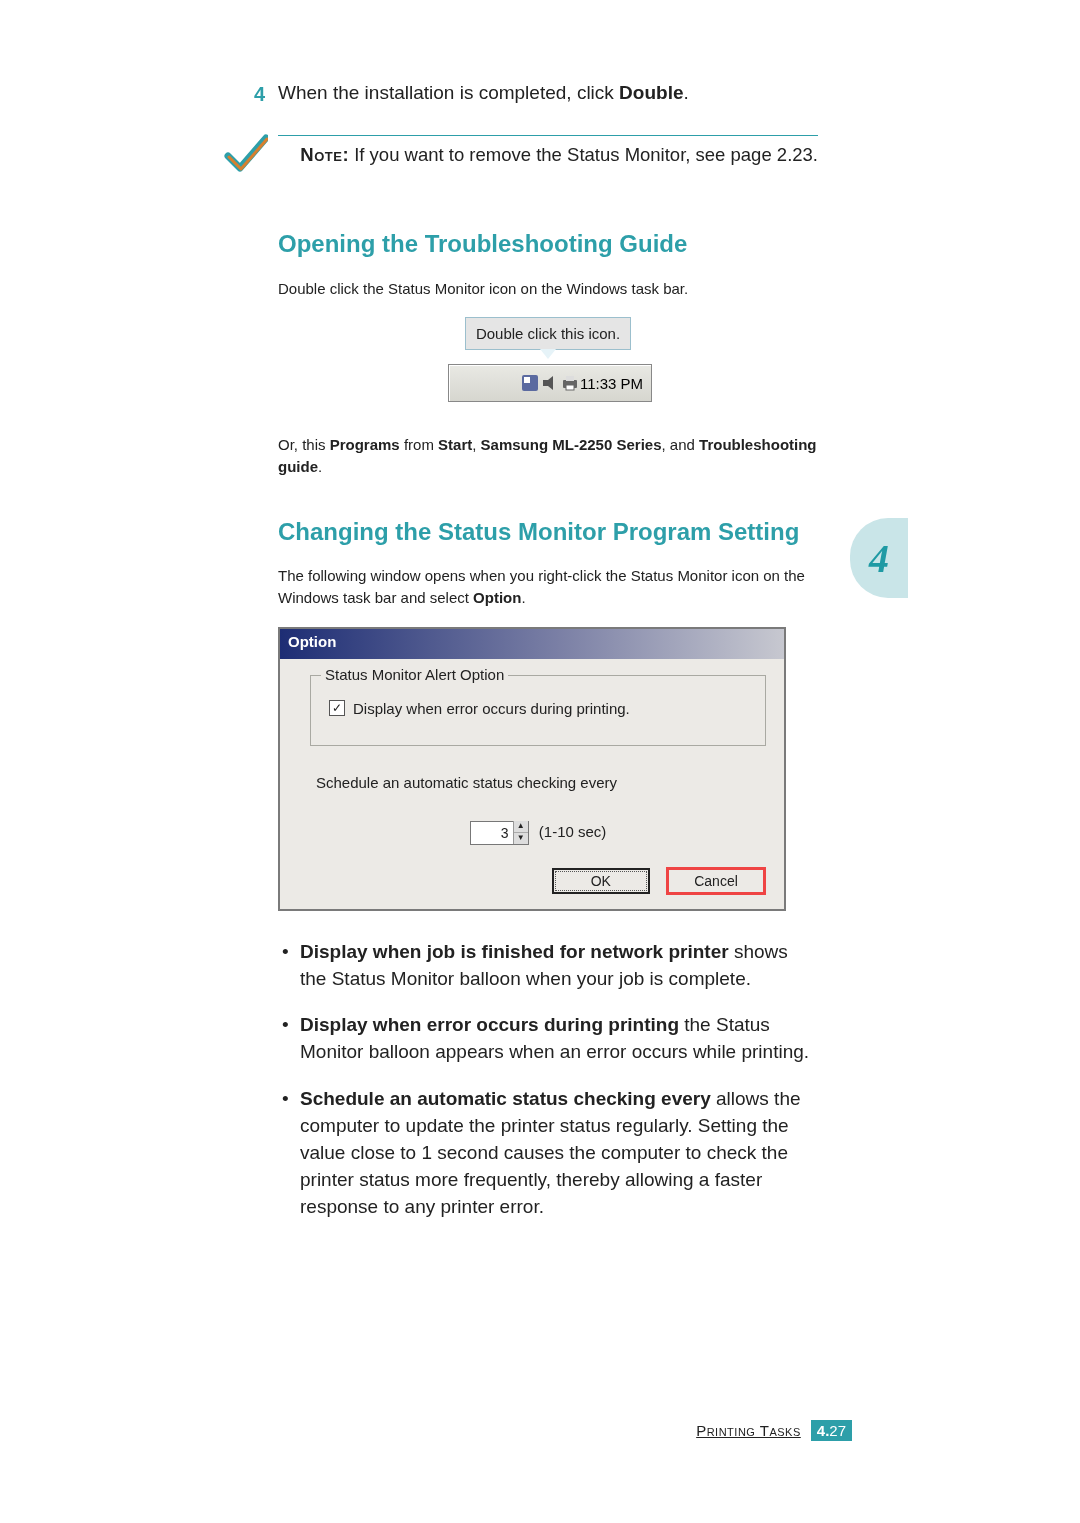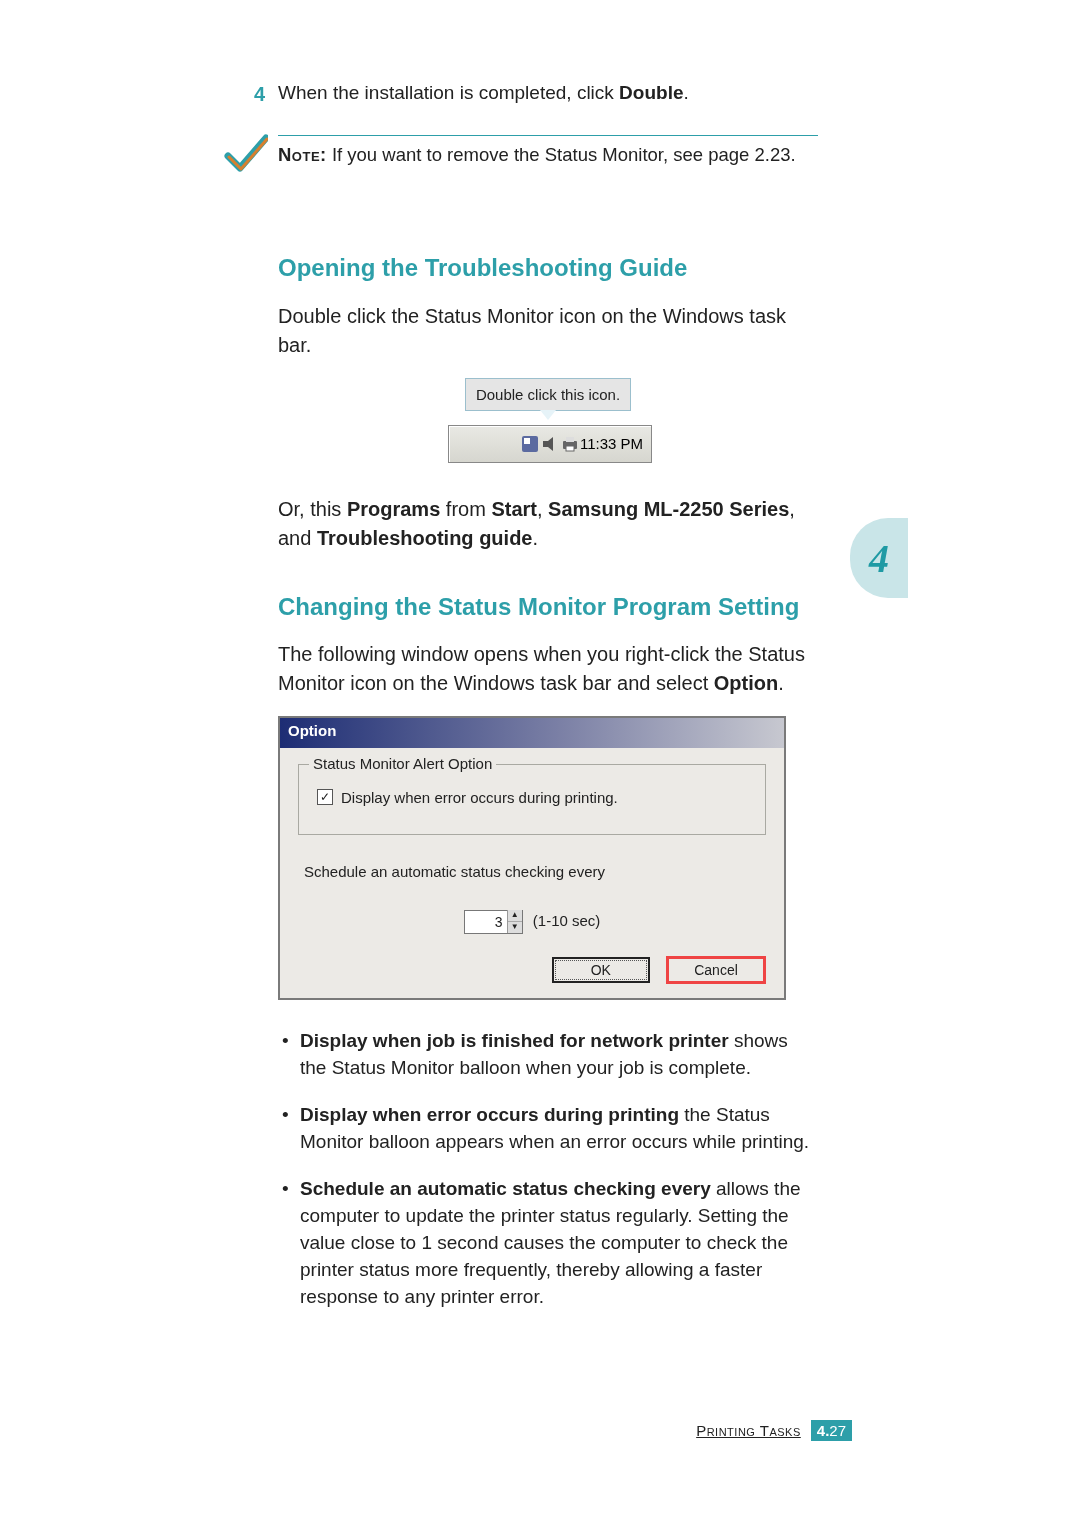--- a/index.html
+++ b/index.html
@@ -39,21 +39,22 @@
     font-size: 20px;
   }
   .hr-teal {
     border: none;
     border-top: 1px solid #2d9fa9;
     margin: 0 0 6px 0;
   }
   .note-row {
     position: relative;
     padding-left: 0;
-    margin-bottom: 84px;
+    margin-bottom: 60px;
+    text-align: right;
   }
   .check-icon {
     position: absolute;
     left: -54px;
     top: -10px;
     width: 44px;
     height: 44px;
   }
   .note-text {
     font-size: 18.5px;
@@ -61,21 +62,21 @@
   }
   .smallcaps { font-variant: small-caps; letter-spacing: 0.5px; }
   h2.section {
     color: #2d9fa9;
     font-size: 24px;
     font-weight: bold;
     margin: 0 0 18px 0;
     line-height: 1.3;
   }
   p.body {
-    font-size: 20px;
+    font-size: 15px;
     line-height: 1.45;
     margin: 4px 0 18px 0;
   }
   .tooltip-fig {
     width: 200px;
     margin: 6px auto 32px auto;
     text-align: center;
   }
   .tooltip-box {
     background: #e5e5e5;
@@ -124,21 +125,21 @@
   }
   .dlg-title {
     height: 26px;
     background: linear-gradient(90deg, #1d2d74 0%, #7a7fa5 55%, #c7c8d0 100%);
     color: #fff;
     font-size: 15px;
     font-weight: bold;
     padding: 4px 8px 0 8px;
   }
   .dlg-body {
-    padding: 16px 18px 14px 18px;
+    padding: 16px 18px 14px 30px;
     font-size: 15px;
     color: #222;
   }
   .groupbox {
     border: 1px solid #a9a9a2;
     padding: 20px 14px 24px 14px;
     position: relative;
     margin-bottom: 28px;
   }
   .groupbox-legend {

